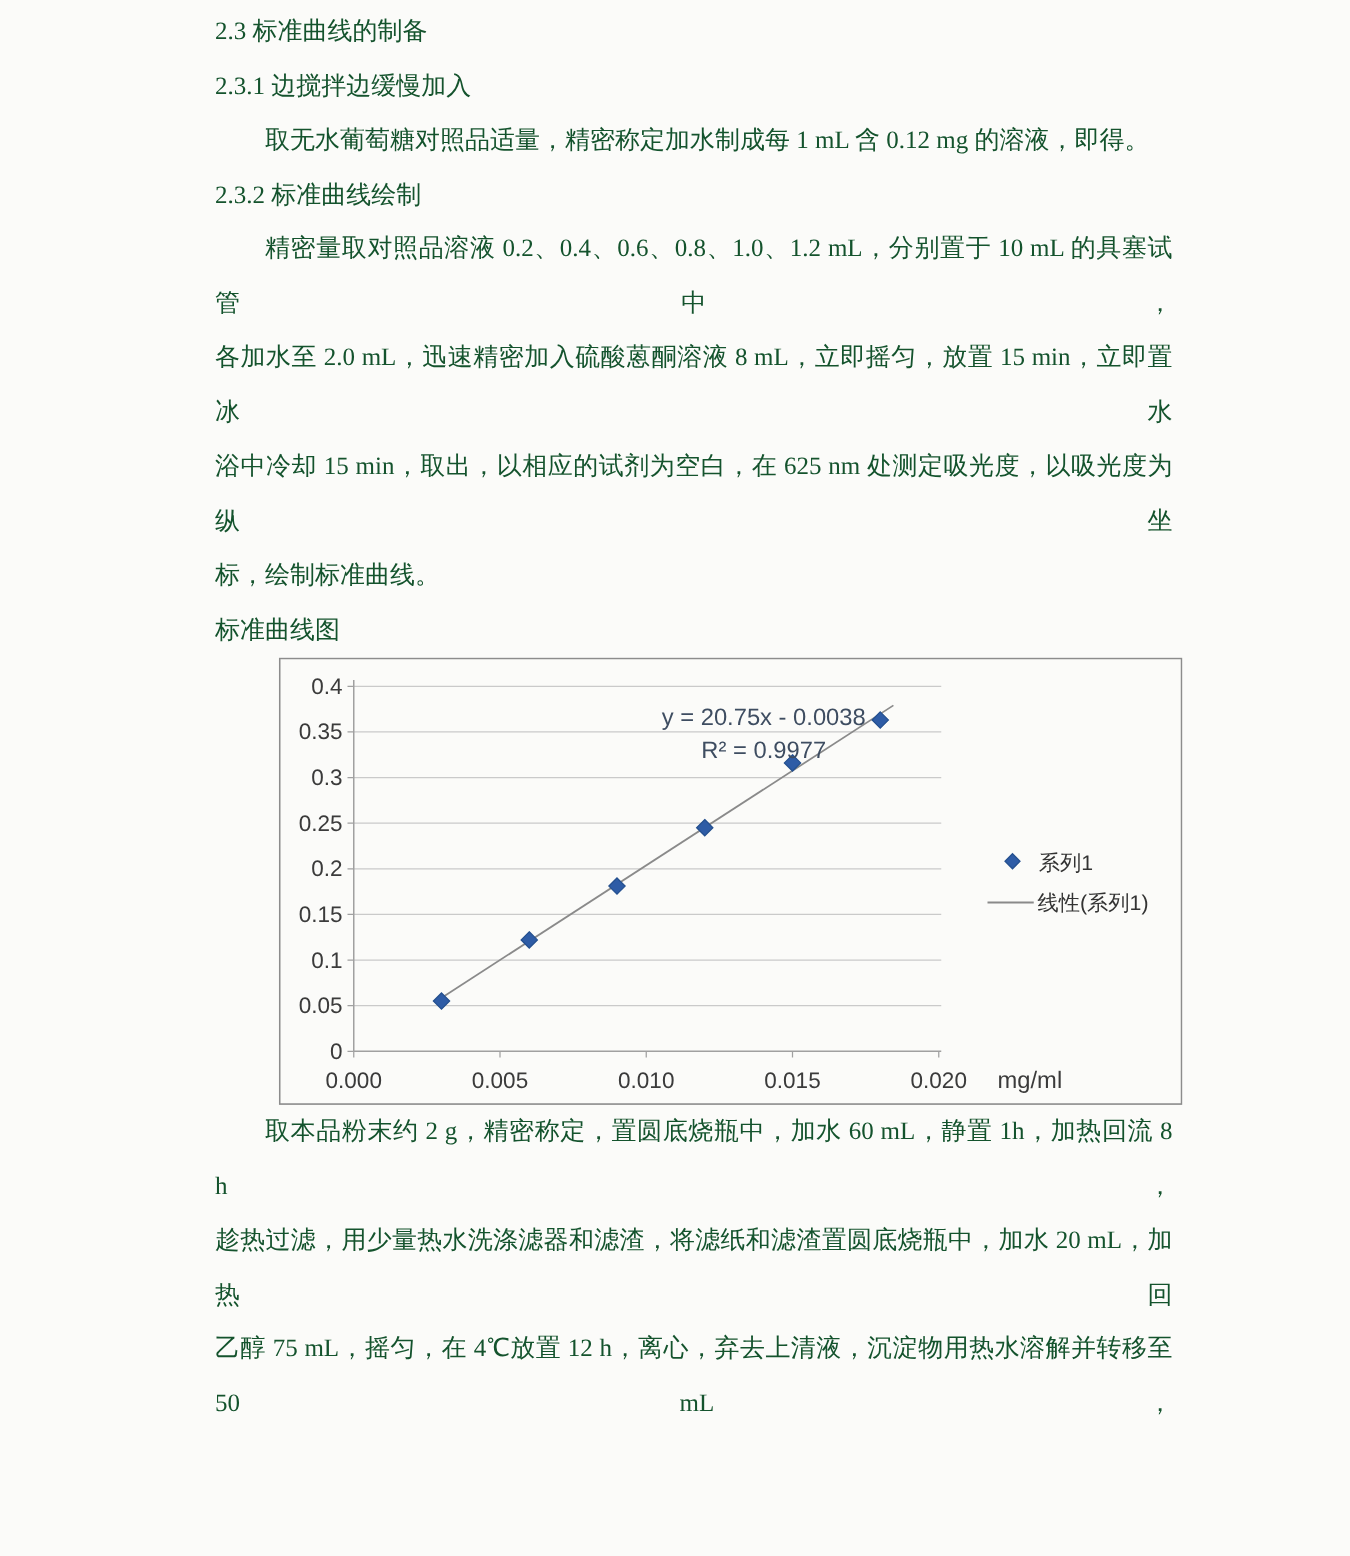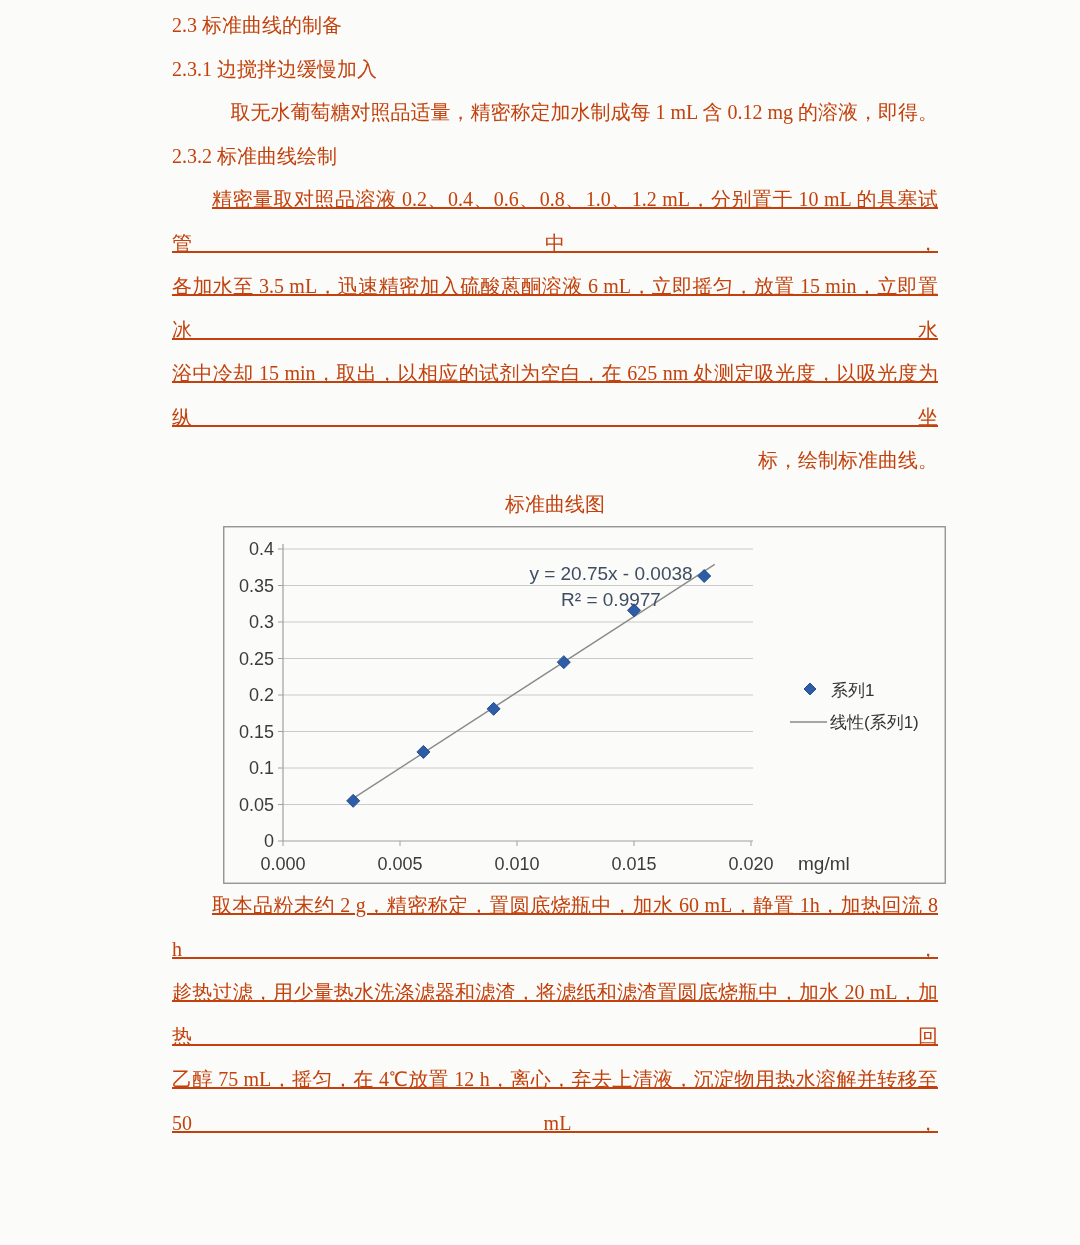--- a/index.html
+++ b/index.html
@@ -2,55 +2,55 @@
 <html><head>
 <meta charset="utf-8">
 <style>
   html,body { margin:0; padding:0; }
   .page {
     position:relative;
     width:1080px; height:1245px;
     background:#fbfbf9;
     overflow:hidden;
     font-family:"Liberation Serif", serif;
-    color:#c2410c;
+    color:#14532d;
   }
   .doc {
     position:absolute;
     left:172px; top:4px;
     width:766px;
     font-size:20px;
     line-height:43.5px;
   }
-  .line { width:766px;text-align:right; }
-  .just { text-align:justify; text-align-last:justify;text-decoration:underline; }
+  .line { width:766px; }
+  .just { text-align:justify; text-align-last:justify; }
   .indent { text-indent:40px; }
   .heading { text-align:left; }
   .mt { margin-top:24px; }
-  .fig-title { text-align:center; }
+  .fig-title { }
   .chart-wrap {
     margin-left:51px;
     width:723px; height:358px;
     line-height:normal;
   }
   svg text { font-family:"Liberation Sans", sans-serif; }
 </style>
 </head>
 <body>
 
 <div class="page">
   <div class="doc">
 
     <div class="line heading">2.3 标准曲线的制备</div>
     <div class="line heading">2.3.1 边搅拌边缓慢加入</div>
     <div class="line indent">取无水葡萄糖对照品适量，精密称定加水制成每 1 mL 含 0.12 mg 的溶液，即得。</div>
     <div class="line heading">2.3.2 标准曲线绘制</div>
 
     <div class="line just indent">精密量取对照品溶液 0.2、0.4、0.6、0.8、1.0、1.2 mL，分别置于 10 mL 的具塞试管中，</div>
-    <div class="line just">各加水至 3.5 mL，迅速精密加入硫酸蒽酮溶液 6 mL，立即摇匀，放置 15 min，立即置冰水</div>
+    <div class="line just">各加水至 2.0 mL，迅速精密加入硫酸蒽酮溶液 8 mL，立即摇匀，放置 15 min，立即置冰水</div>
     <div class="line just">浴中冷却 15 min，取出，以相应的试剂为空白，在 625 nm 处测定吸光度，以吸光度为纵坐</div>
     <div class="line">标，绘制标准曲线。</div>
 
     <div class="line fig-title">标准曲线图</div>
 
     <div class="chart-wrap">
       <svg id="chart-svg" viewBox="0 0 723 358" width="723" height="358">
           <rect x="0.75" y="0.75" width="721.5" height="356.5" fill="none" stroke="#8c8c8c" stroke-width="1.3"></rect>
           <line x1="55" y1="315" x2="60" y2="315" stroke="#a0a0a0" stroke-width="1"></line>
           <text x="51" y="321" text-anchor="end" font-size="18" fill="#3b3b3b">0</text>

